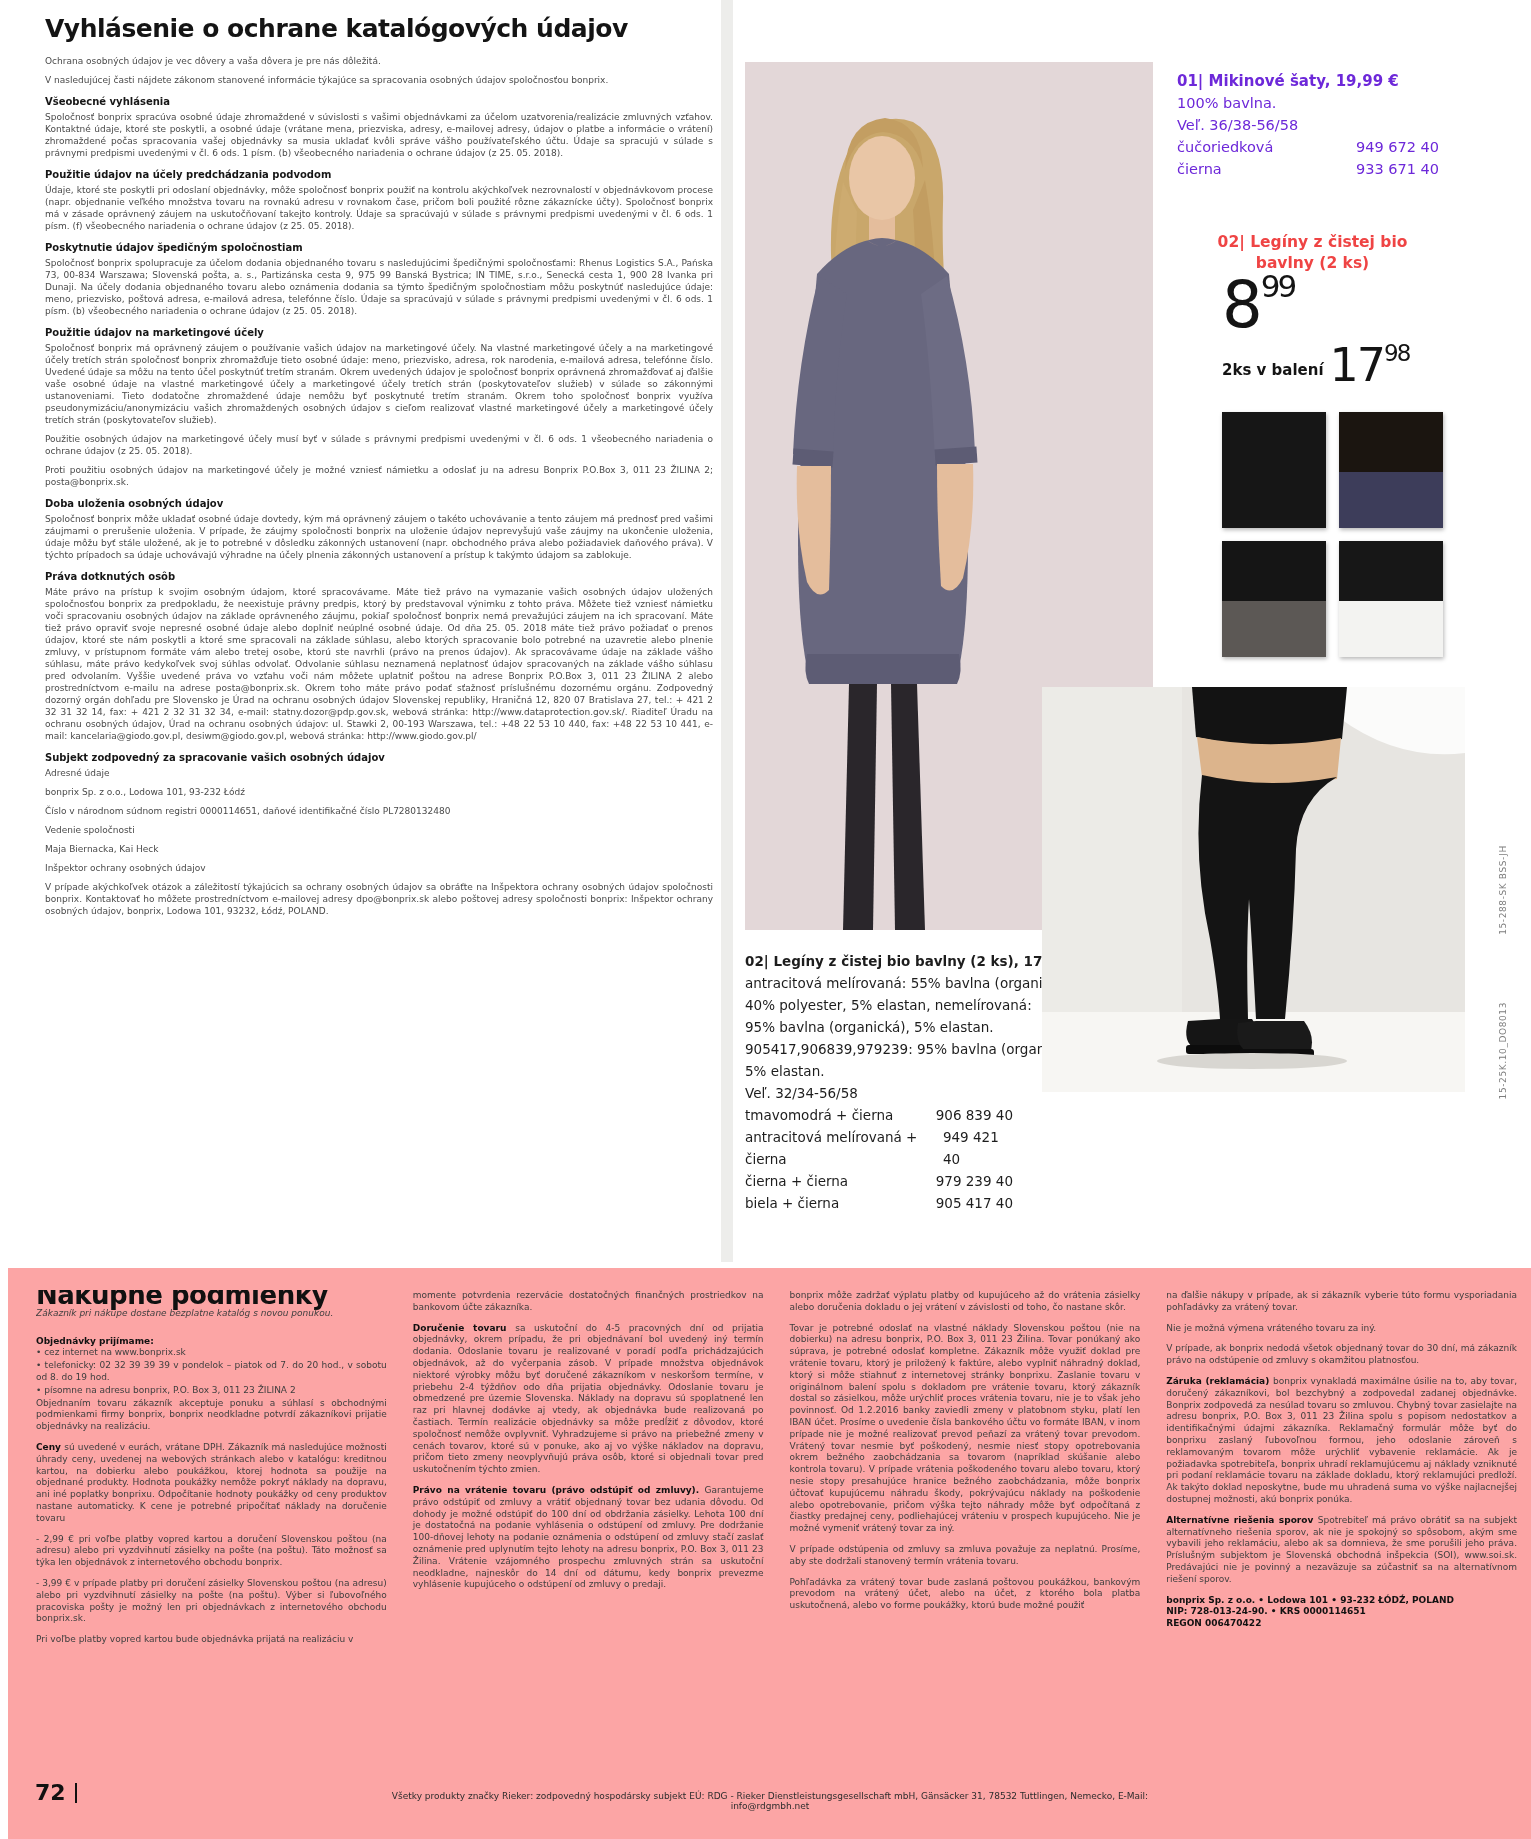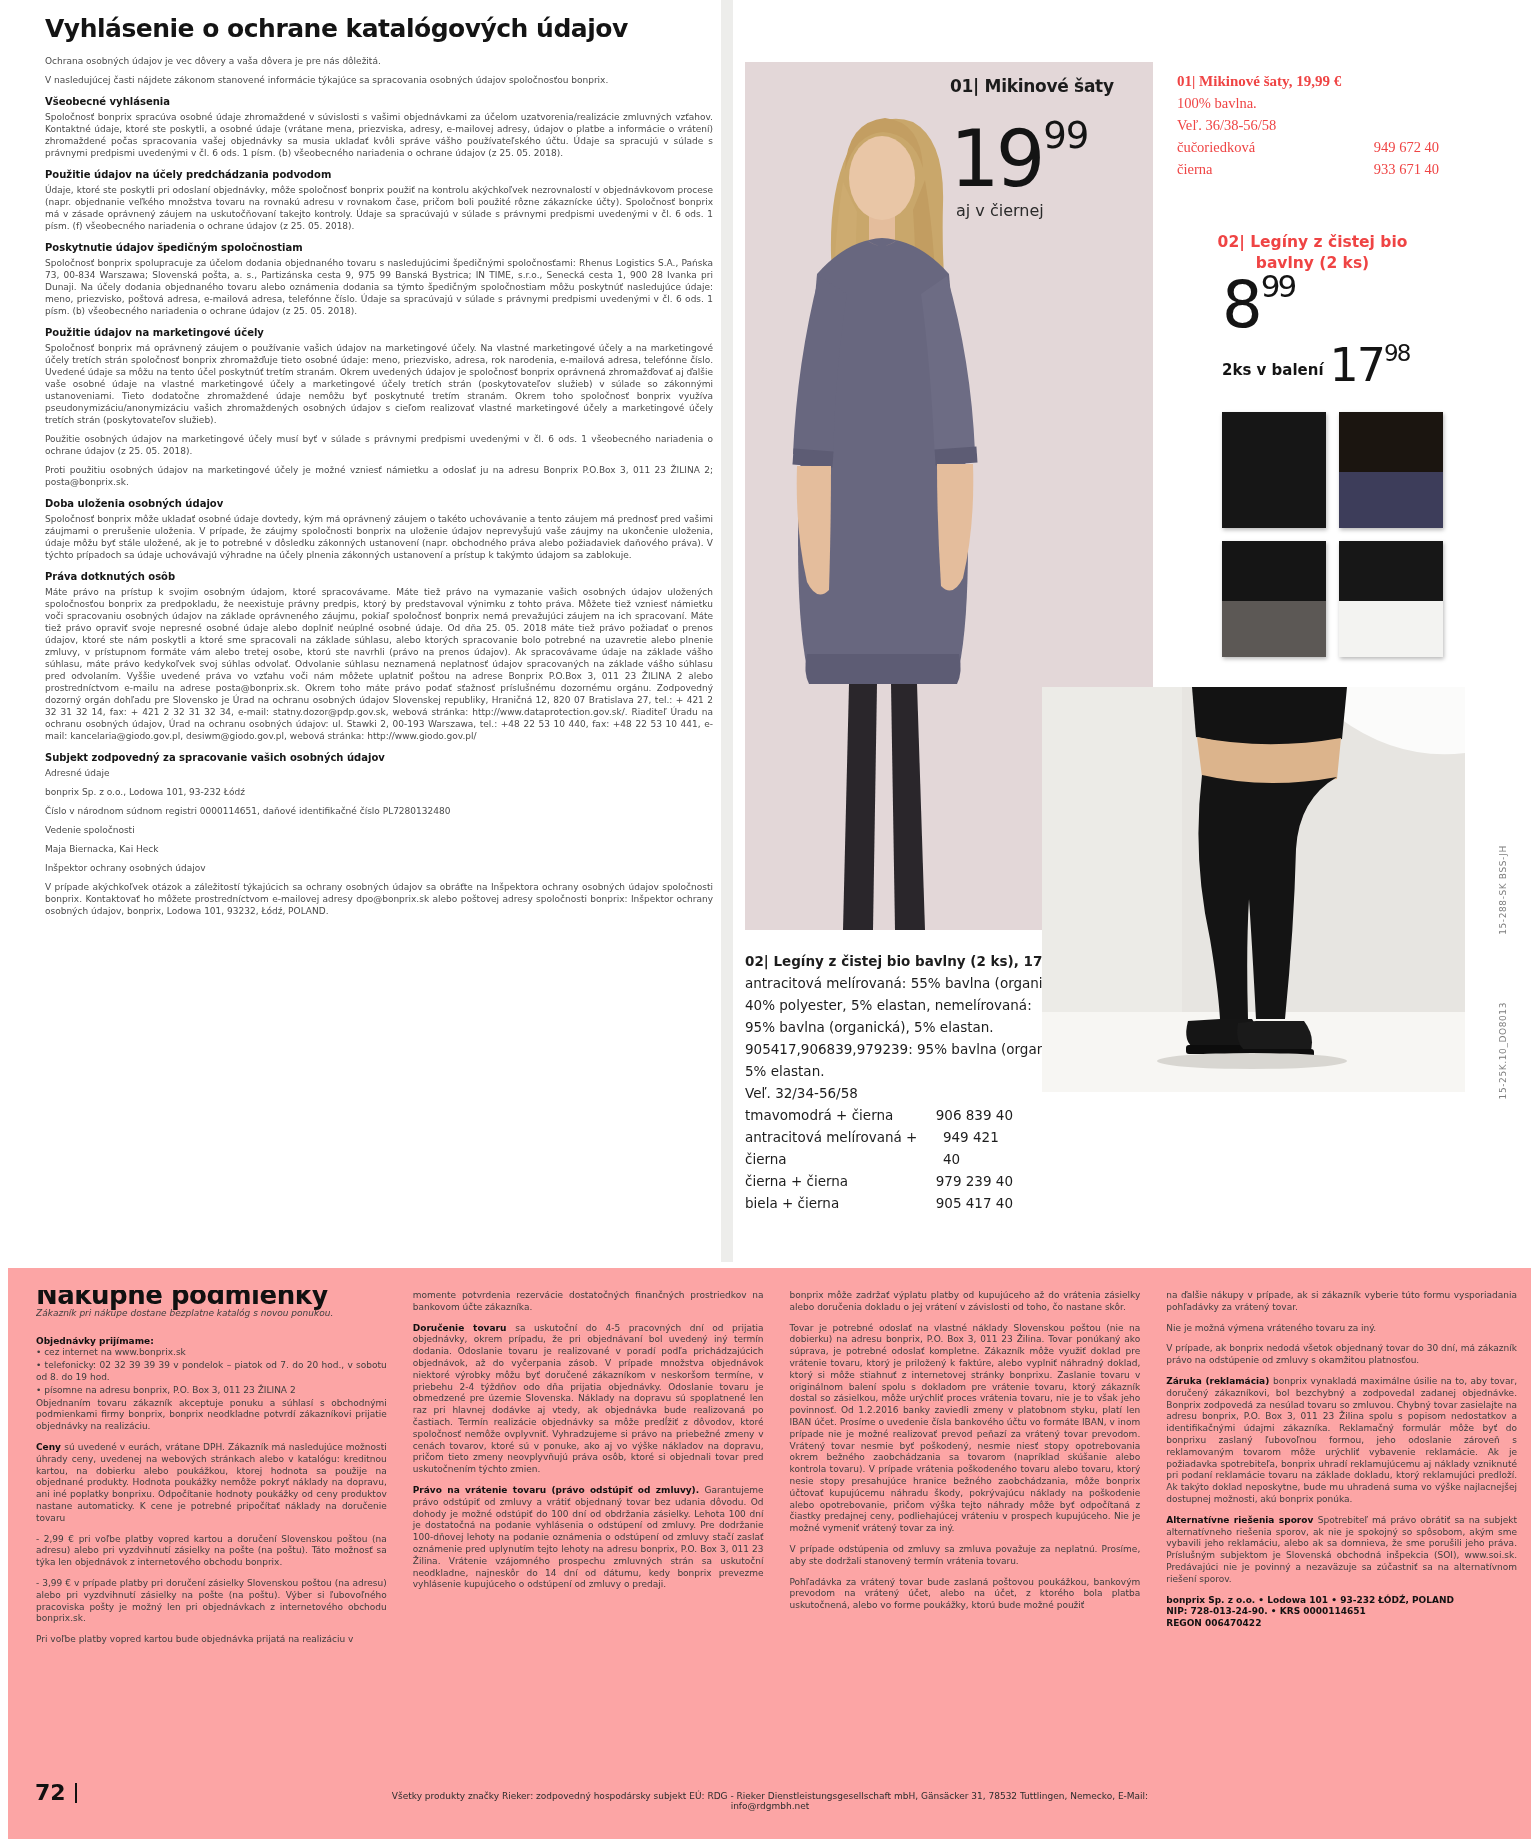--- a/index.html
+++ b/index.html
@@ -20,21 +20,21 @@
   .photo-label .plabel{font-size:17px;font-weight:bold;letter-spacing:-0.3px;}
   .big-price{font-size:78px;letter-spacing:-4px;line-height:80px;color:#141414;}
   .big-price sup{font-size:37px;letter-spacing:-1px;vertical-align:38px;margin-left:2px;}
   .photo-label .also{font-size:16px;margin-top:2px;margin-left:6px;color:#2a2a2a;}
   
   .desc02{position:absolute;left:745px;top:950px;width:420px;font-size:13.5px;line-height:22px;color:#1d1d1d;}
   .desc02 .desc-title{font-weight:bold;margin:0;}
   .desc02 .dline{white-space:nowrap;}
   .desc02 .crow{display:flex;justify-content:space-between;width:268px;}
   
-  .info01{position:absolute;left:1177px;top:70px;width:262px;font-size:14.5px;line-height:22px;color:#ef4444;font-family:Liberation Serif, serif;}
+  .info01{position:absolute;left:1177px;top:70px;width:262px;font-size:14.5px;line-height:22px;color:#6d28d9;}
   .info01 .ititle{font-weight:bold;font-size:15px;}
   .info01 .crow{display:flex;justify-content:space-between;}
   .info02-head{position:absolute;left:1200px;top:232px;width:225px;text-align:center;
                font-weight:bold;font-size:15.5px;line-height:21px;color:#ef4444;}
   .price8{position:absolute;left:1222px;top:268px;font-size:64px;letter-spacing:-3px;color:#141414;}
   .price8 sup{font-size:31px;vertical-align:30px;margin-left:1px;}
   .pack{position:absolute;left:1222px;top:338px;color:#141414;white-space:nowrap;}
   .pack .pack-label{font-weight:bold;font-size:15px;vertical-align:6px;}
   .pack .pack-price{font-size:46px;letter-spacing:-2px;margin-left:6px;}
   .pack .pack-price sup{font-size:23px;vertical-align:20px;}
@@ -134,25 +134,20 @@
     <path d="M52,404 Q50,468 62,520 Q72,540 84,528 Q86,462 86,404 Z" fill="#e4bd9c"></path>
 
     <path d="M202,214 Q226,298 230,390 L190,400 Q186,306 176,232 Z" fill="#6d6c84"></path>
     <rect x="190" y="386" width="42" height="16" fill="#5d5c74" transform="rotate(-4 210 394)"></rect>
 
     <path d="M228,402 Q230,464 218,516 Q208,536 196,524 Q192,460 192,402 Z" fill="#e4bd9c"></path>
 
     <path d="M104,622 L98,868 L128,868 L132,622 Z" fill="#2a262b"></path>
     <path d="M146,622 L150,868 L180,868 L172,622 Z" fill="#2a262b"></path>
   </svg>
-  <div class="photo-label">
-    <div class="plabel">01| Mikinové šaty</div>
-    <div class="big-price"><span>19</span><sup>99</sup></div>
-    <div class="also">aj v čiernej</div>
-  </div>
 </figure>
 
 <section class="desc02">
   <p class="desc-title">02| Legíny z čistej bio bavlny (2 ks), 17,98 €</p>
   <div id="desc02-lines">
       <div class="dline">antracitová melírovaná: 55% bavlna (organická),</div>
       <div class="dline">40% polyester, 5% elastan, nemelírovaná:</div>
       <div class="dline">95% bavlna (organická), 5% elastan.</div>
       <div class="dline">905417,906839,979239: 95% bavlna (organická),</div>
       <div class="dline">5% elastan.</div>

